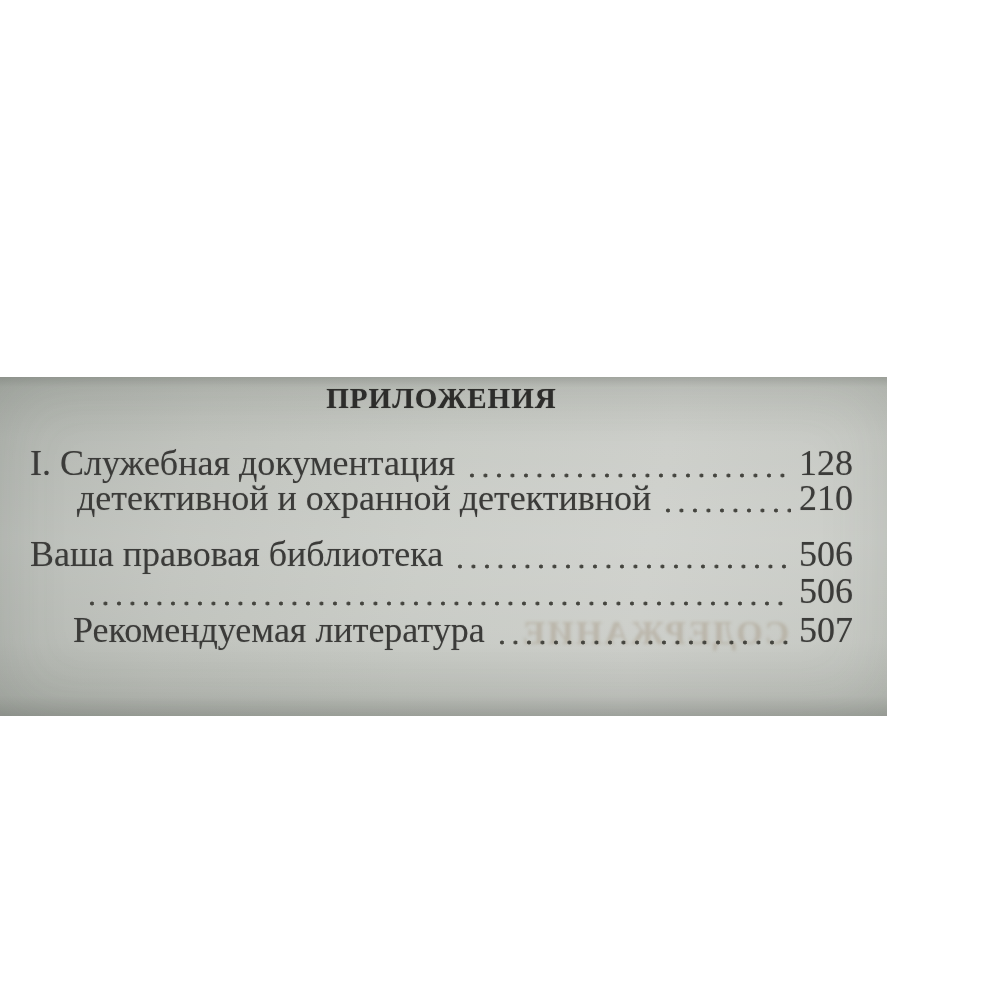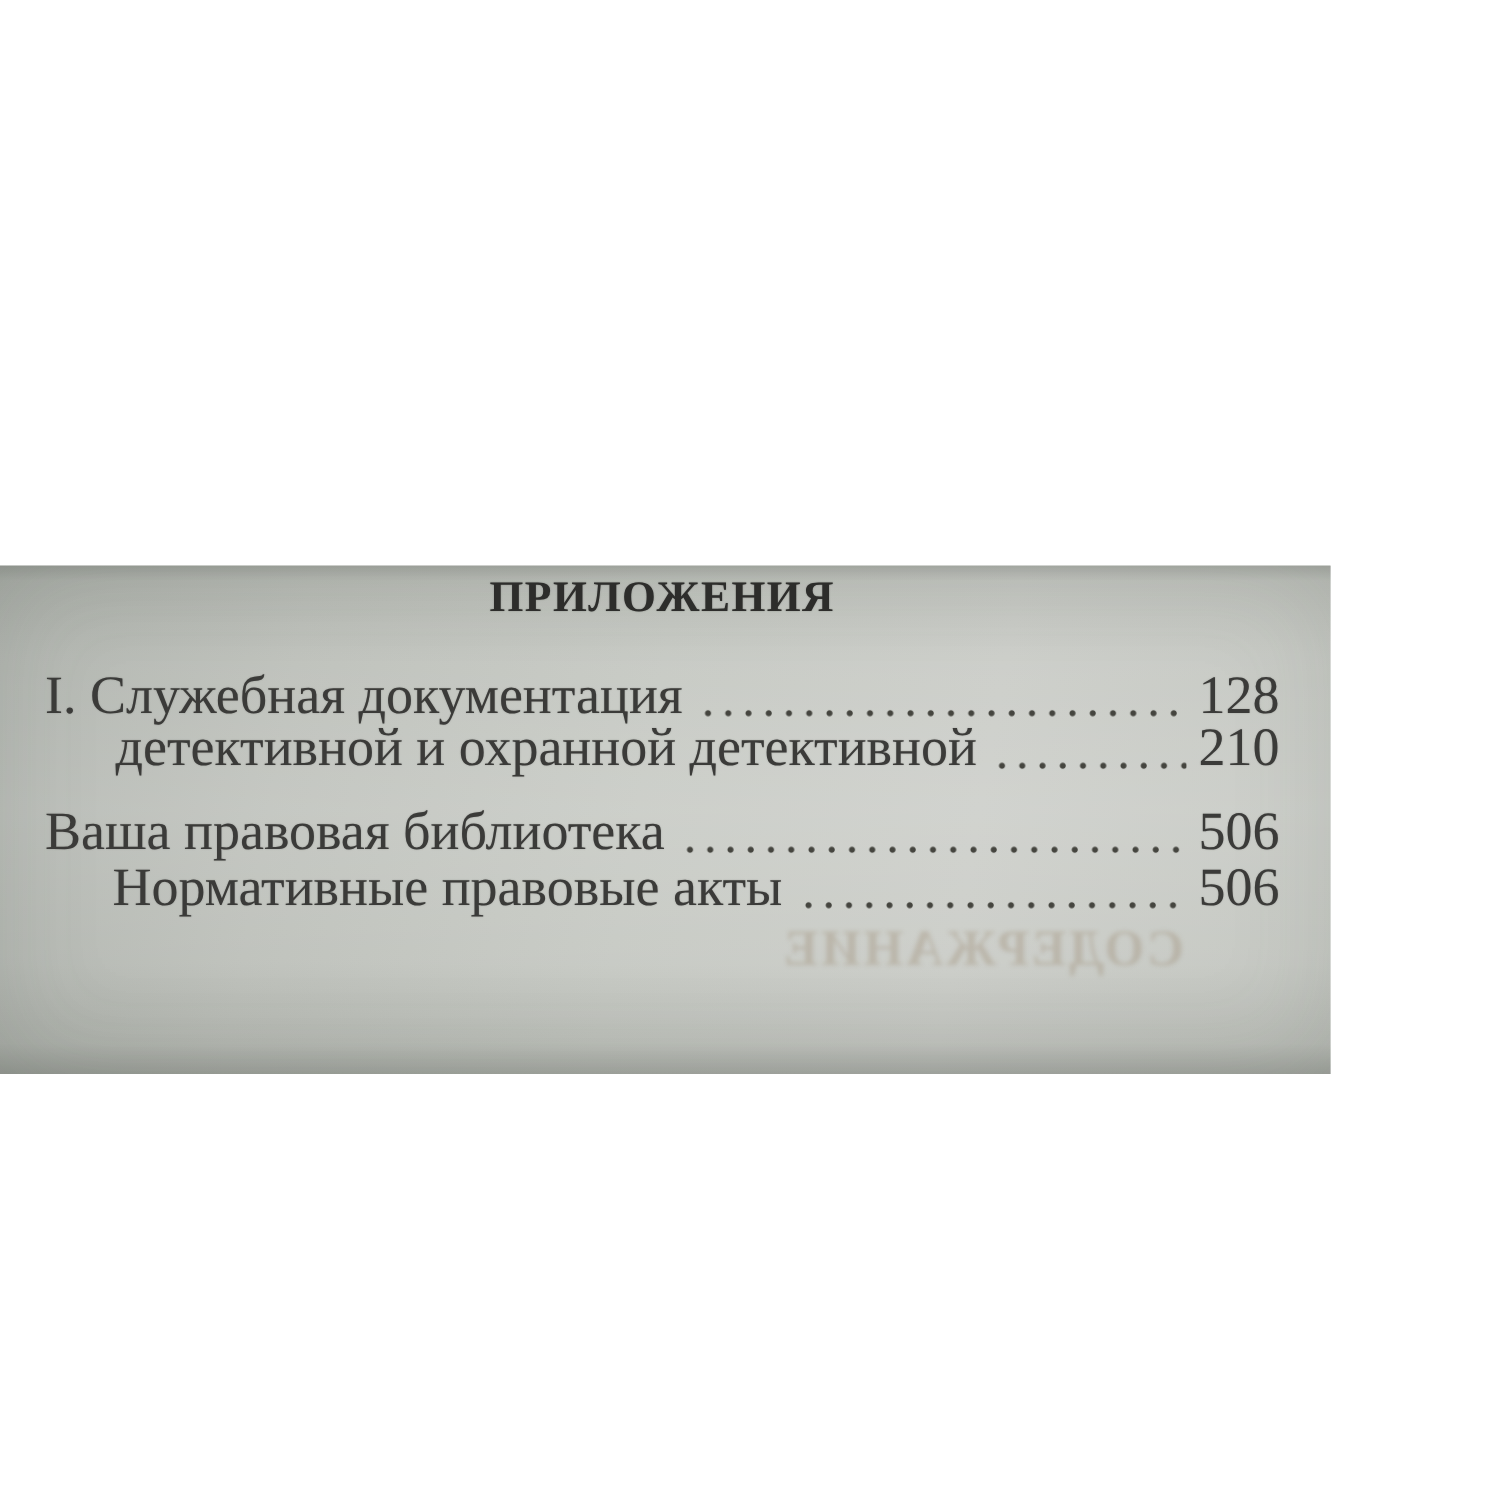--- a/index.html
+++ b/index.html
@@ -120,22 +120,26 @@
           <span class="pagenum">210</span>
         </div>
 
         <div class="toc-row row-entry3">
           <span class="label">Ваша правовая библиотека</span>
           <span class="leader"></span>
           <span class="pagenum">506</span>
         </div>
 
         <div class="toc-row row-entry4">
-          <span class="label">Нормативные правовые акты</span>
           <span class="leader"></span>
           <span class="pagenum">506</span>
         </div>
 
+        <div class="toc-row row-entry5">
+          <span class="label">Рекомендуемая литература</span>
+          <span class="leader"></span>
+          <span class="pagenum">507</span>
+        </div>
 
       </div>
     </div>
   </div>
 </div>
 
 </body></html>

